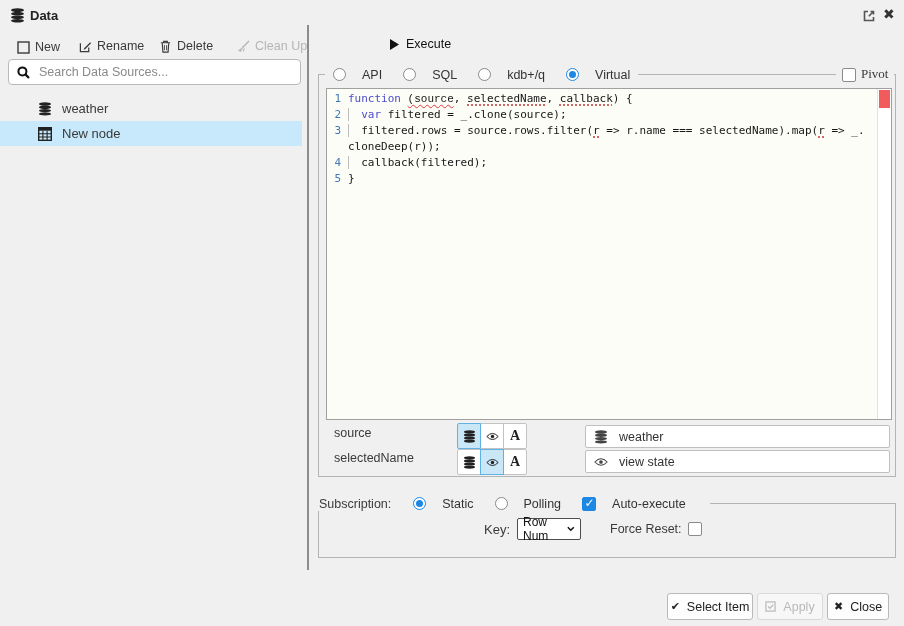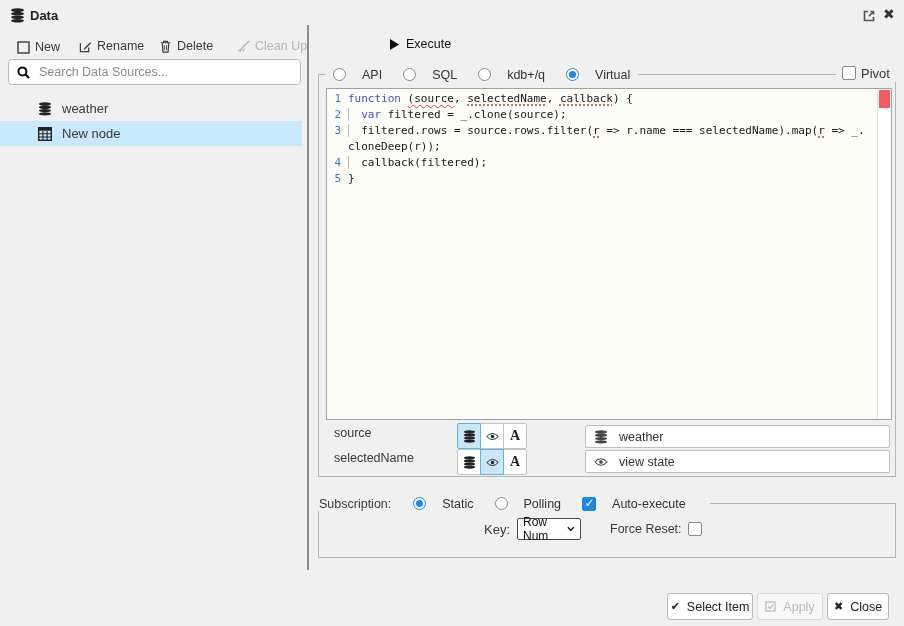--- a/index.html
+++ b/index.html
@@ -40,38 +40,38 @@
 
   [data-name="panel-divider"]{left:307px;top:25px;width:2px;height:545px;background:#8c8c8c;cursor:col-resize;}
 
   
   [data-name="execute-button"]{left:346px;top:37px;display:flex;align-items:center;gap:7px;font-size:12.5px;color:#111;cursor:pointer;padding-left:44px;}
   [data-name="play-icon"]{width:9px;height:11px;}
 
   .fieldset{border:1px solid var(--border);background:transparent;}
   [data-name="type-fieldset"]{left:318px;top:74px;width:578px;height:403px;}
   [data-name="type-legend"]{left:325px;top:67px;height:15px;background:var(--bg);display:flex;align-items:center;gap:0;padding:0 8px;}
-  [data-name="pivot-legend"]{left:836px;top:66px;height:16px;background:var(--bg);display:flex;align-items:flex-start;gap:5px;padding:0 6px;}
+  [data-name="pivot-legend"]{left:836px;top:66px;height:16px;background:var(--bg);display:flex;align-items:flex-end;gap:5px;padding:0 6px;font-family:Liberation Serif, serif;}
 
   .radio-opt{display:flex;align-items:center;gap:16px;margin-right:21px;cursor:pointer;font-size:12.5px;color:#333;}
   .radio{width:13px;height:13px;border:1px solid #8a8a8a;border-radius:50%;background:#fff;position:relative;flex:0 0 auto;}
   .radio.sel{border:1.5px solid var(--accent);}
   .radio.sel::after{content:'';position:absolute;inset:2px;border-radius:50%;background:var(--accent);}
   .checkbox{width:14px;height:14px;border:1px solid #8a8a8a;border-radius:2px;background:#fff;flex:0 0 auto;position:relative;cursor:pointer;}
   .checkbox.on{background:var(--accent);border-color:var(--accent);}
   .checkbox.on::after{content:'✓';position:absolute;left:1.5px;top:-1.5px;color:#fff;font-size:12px;font-weight:bold;}
 
   
   [data-name="code-editor"]{left:326px;top:88px;width:566px;height:332px;background:#fdfdf8;border:1px solid #a0a0a0;font-family:"DejaVu Sans Mono","Liberation Mono",monospace;font-size:11px;line-height:16px;color:#161616;cursor:text;}
   [data-name="code-editor-lines"]{position:absolute;left:0;top:2px;right:15px;}
   .cm-row{display:flex;}
   .cm-gutter{flex:0 0 21px;text-align:right;padding-right:7px;color:var(--lnum);user-select:none;}
   .cm-code{width:520px;white-space:pre-wrap;word-break:break-all;}
   .cm-kw{color:var(--kw);}
-  .cm-wavy{text-decoration:underline wavy #e03c3c 1px;text-underline-offset:2px;}
+  .cm-wavy{text-decoration:underline wavy #e03c3c 1px;text-underline-offset:2px;font-family:Liberation Mono, monospace;}
   .cm-dot{text-decoration:underline dotted #d06868 1.5px;text-underline-offset:2px;}
   .cm-ind{box-shadow:inset 1px 0 0 #bdbdbd;}
   [data-name="editor-scrollbar"]{position:absolute;top:0;right:0;width:14px;height:100%;background:#fff;border-left:1px solid #e2e2e2;cursor:pointer;}
   [data-name="error-marker"]{position:absolute;top:1px;right:1px;width:11px;height:18px;background:var(--err);}
 
   
   .param-label{left:334px;font-size:12.5px;color:#3a3a3a;}
   [data-name="param-source-label"]{top:426px;}
   [data-name="param-selectedname-label"]{top:451px;}
   .btn-group{left:457px;display:flex;}

